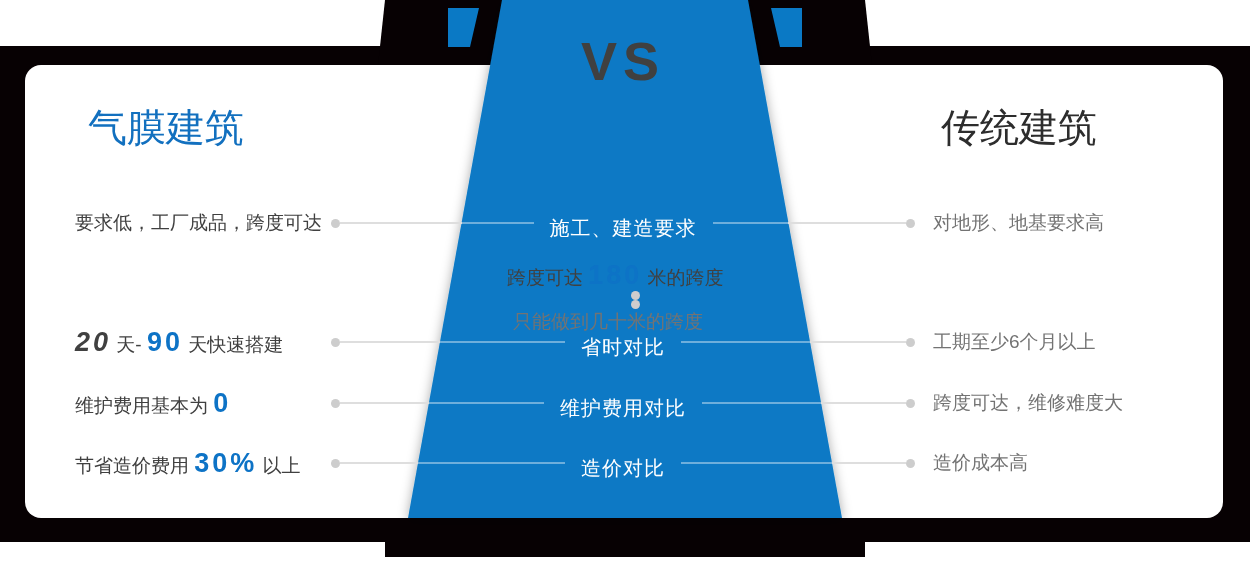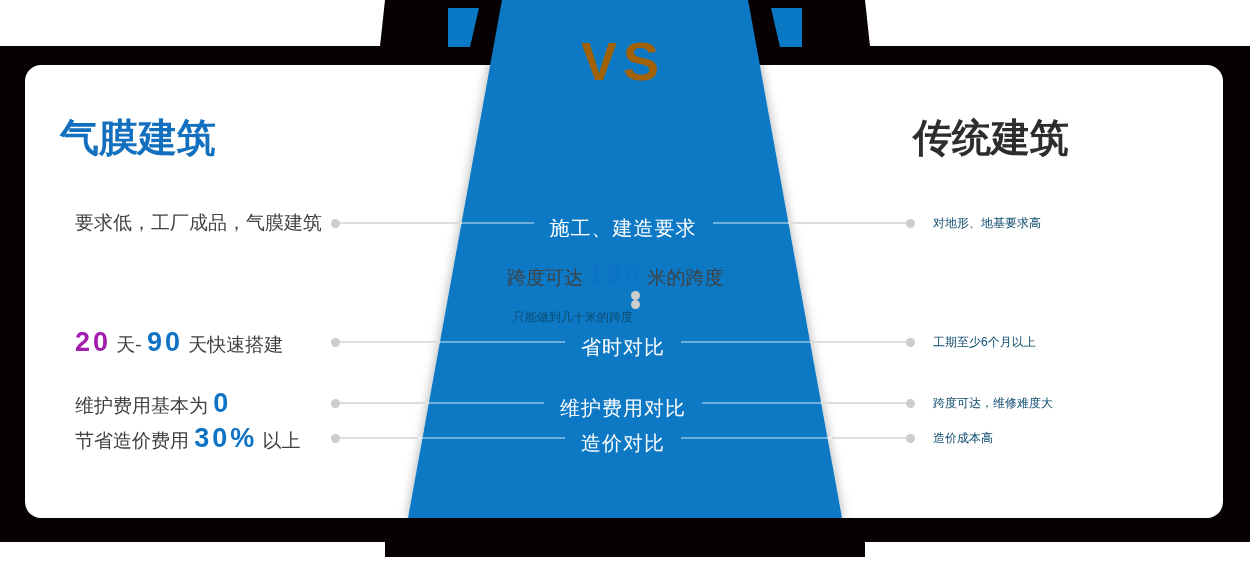--- a/index.html
+++ b/index.html
@@ -4,29 +4,29 @@
 <style>
   html,body{margin:0;padding:0;background:#ffffff;}
   .stage{
     position:relative;width:1250px;height:561px;overflow:hidden;
     background:#ffffff;
     font-family:"Liberation Sans","DejaVu Sans",sans-serif;
   }
   .stage svg{position:absolute;left:0;top:0;}
   .vs{
     position:absolute;left:503px;top:34px;width:240px;
-    text-align:center;font-size:54px;font-weight:800;color:#a16207;
+    text-align:center;font-size:54px;font-weight:800;color:#404040;
     letter-spacing:6px;line-height:1;
   }
-  .title{position:absolute;top:117px;font-size:39px;font-weight:700;line-height:1.1;white-space:nowrap;}
+  .title{position:absolute;top:107px;font-size:39px;font-weight:400;line-height:1.1;white-space:nowrap;margin-left:28px;}
   .title-left{left:60px;color:#1270bf;}
   .title-right{left:913px;color:#2d2d2d;}
   .row{position:absolute;left:75px;width:1120px;height:34px;display:flex;align-items:center;}
   .cell-left{width:256px;flex:none;font-size:19px;color:#404040;white-space:nowrap;}
-  .cell-right{width:280px;flex:none;box-sizing:border-box;padding-left:18px;font-size:12px;color:#0c4a6e;white-space:nowrap;}
+  .cell-right{width:280px;flex:none;box-sizing:border-box;padding-left:18px;font-size:19px;color:#737373;white-space:nowrap;}
   .hl-num{font-size:27px;font-weight:700;letter-spacing:3px;}
   .dot{width:9px;height:9px;border-radius:50%;flex:none;}
   .line{height:2px;flex:1;}
   .center-label{flex:none;padding:0 16px;font-size:20px;letter-spacing:1px;color:#ffffff;white-space:nowrap;margin-top:11px;}
 </style>
 </head>
 <body>
 
 <div class="stage">
 
@@ -51,55 +51,55 @@
     <polygon points="502,0 748,0 842,518 408,518" filter="url(#trapShadow)" fill="#0a79c5"></polygon>
   </svg>
 
   <div class="vs">VS</div>
 
   <div class="title title-left" style="color: rgb(18, 112, 191);">气膜建筑</div>
   <div class="title title-right">传统建筑</div>
 
   <div id="rows">
       <div class="row" style="top: 206px;">
-        <div class="cell-left"><span>要求低，工厂成品，气膜建筑</span></div>
+        <div class="cell-left"><span>要求低，工厂成品，跨度可达</span></div>
         <div class="dot" style="background: rgb(205, 205, 205);"></div>
         <div class="line" style="background: linear-gradient(90deg, rgb(222, 222, 222) 0px, rgb(222, 222, 222) 122px, rgba(255, 255, 255, 0.4) 122px, rgba(255, 255, 255, 0.4) 100%);"></div>
         <div class="center-label">施工、建造要求</div>
         <div class="line" style="background: linear-gradient(270deg, rgb(222, 222, 222) 0px, rgb(222, 222, 222) 118px, rgba(255, 255, 255, 0.4) 118px, rgba(255, 255, 255, 0.4) 100%);"></div>
         <div class="dot" style="background: rgb(205, 205, 205);"></div>
         <div class="cell-right"><span>对地形、地基要求高</span></div>
       </div>
       <div class="row" style="top: 260px; flex-direction: column;">
         <div class="cell-left"><span>跨度可达 </span><span class="hl-num" style="color: rgb(13, 115, 198);">180</span><span> 米的跨度</span></div>
         <div class="dot" style="background: rgb(205, 205, 205);"></div>
         <div class="line" style="background: linear-gradient(90deg, rgb(222, 222, 222) 0px, rgb(222, 222, 222) 111px, rgba(255, 255, 255, 0.4) 111px, rgba(255, 255, 255, 0.4) 100%);"></div>
         <div class="line" style="background: linear-gradient(270deg, rgb(222, 222, 222) 0px, rgb(222, 222, 222) 107px, rgba(255, 255, 255, 0.4) 107px, rgba(255, 255, 255, 0.4) 100%);"></div>
         <div class="dot" style="background: rgb(205, 205, 205);"></div>
         <div class="cell-right"><span>只能做到几十米的跨度</span></div>
       </div>
       <div class="row" style="top: 325px;">
-        <div class="cell-left"><span class="hl-num" style="color: #a21caf;">20</span><span> 天- </span><span class="hl-num" style="color: rgb(13, 115, 198);">90</span><span> 天快速搭建</span></div>
+        <div class="cell-left"><span class="hl-num" style="color: #404040; font-style: italic;">20</span><span> 天- </span><span class="hl-num" style="color: rgb(13, 115, 198);">90</span><span> 天快速搭建</span></div>
         <div class="dot" style="background: rgb(205, 205, 205);"></div>
         <div class="line" style="background: linear-gradient(90deg, rgb(222, 222, 222) 0px, rgb(222, 222, 222) 100px, rgba(255, 255, 255, 0.4) 100px, rgba(255, 255, 255, 0.4) 100%);"></div>
         <div class="center-label">省时对比</div>
         <div class="line" style="background: linear-gradient(270deg, rgb(222, 222, 222) 0px, rgb(222, 222, 222) 96px, rgba(255, 255, 255, 0.4) 96px, rgba(255, 255, 255, 0.4) 100%);"></div>
         <div class="dot" style="background: rgb(205, 205, 205);"></div>
         <div class="cell-right"><span>工期至少6个月以上</span></div>
       </div>
       <div class="row" style="top: 386px;">
         <div class="cell-left"><span>维护费用基本为 </span><span class="hl-num" style="color: rgb(13, 115, 198);">0</span></div>
         <div class="dot" style="background: rgb(205, 205, 205);"></div>
         <div class="line" style="background: linear-gradient(90deg, rgb(222, 222, 222) 0px, rgb(222, 222, 222) 89px, rgba(255, 255, 255, 0.4) 89px, rgba(255, 255, 255, 0.4) 100%);"></div>
         <div class="center-label">维护费用对比</div>
         <div class="line" style="background: linear-gradient(270deg, rgb(222, 222, 222) 0px, rgb(222, 222, 222) 85px, rgba(255, 255, 255, 0.4) 85px, rgba(255, 255, 255, 0.4) 100%);"></div>
         <div class="dot" style="background: rgb(205, 205, 205);"></div>
         <div class="cell-right"><span>跨度可达，维修难度大</span></div>
       </div>
-      <div class="row" style="top: 421px; justify-content: flex-end;">
+      <div class="row" style="top: 446px; justify-content: flex-end;">
         <div class="cell-left"><span>节省造价费用 </span><span class="hl-num" style="color: rgb(13, 115, 198);">30%</span><span> 以上</span></div>
         <div class="dot" style="background: rgb(205, 205, 205);"></div>
         <div class="line" style="background: linear-gradient(90deg, rgb(222, 222, 222) 0px, rgb(222, 222, 222) 78px, rgba(255, 255, 255, 0.4) 78px, rgba(255, 255, 255, 0.4) 100%);"></div>
         <div class="center-label">造价对比</div>
         <div class="line" style="background: linear-gradient(270deg, rgb(222, 222, 222) 0px, rgb(222, 222, 222) 74px, rgba(255, 255, 255, 0.4) 74px, rgba(255, 255, 255, 0.4) 100%);"></div>
         <div class="dot" style="background: rgb(205, 205, 205);"></div>
         <div class="cell-right"><span>造价成本高</span></div>
       </div>
     </div>
 

